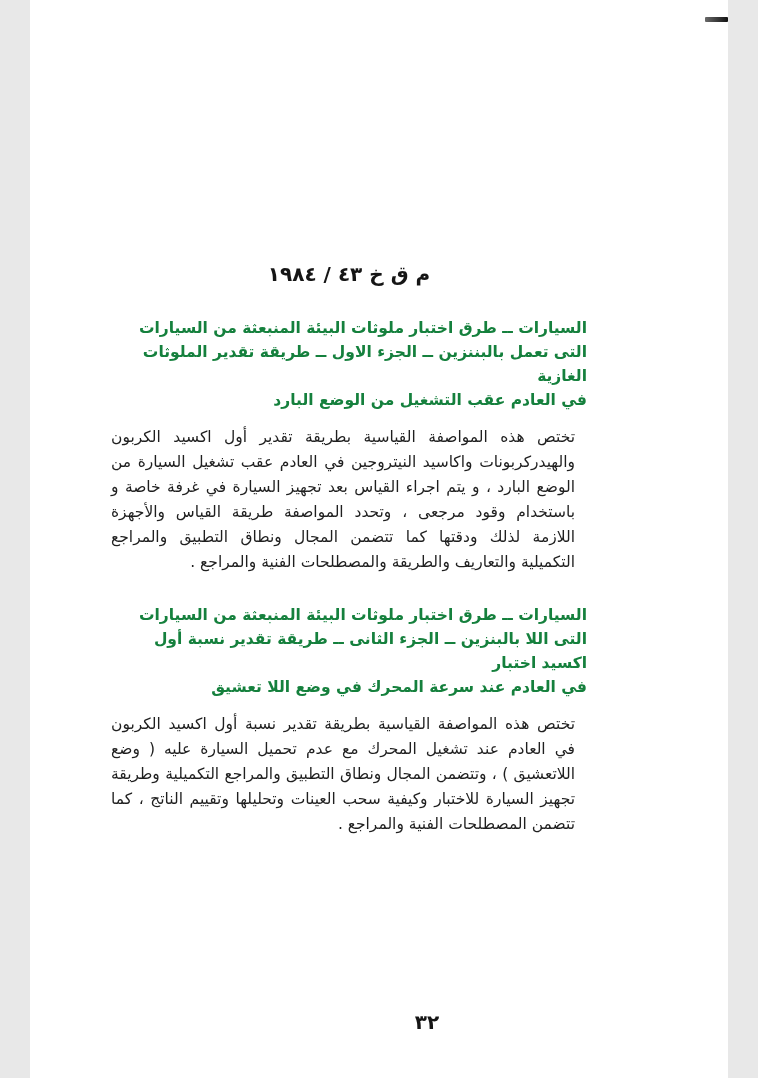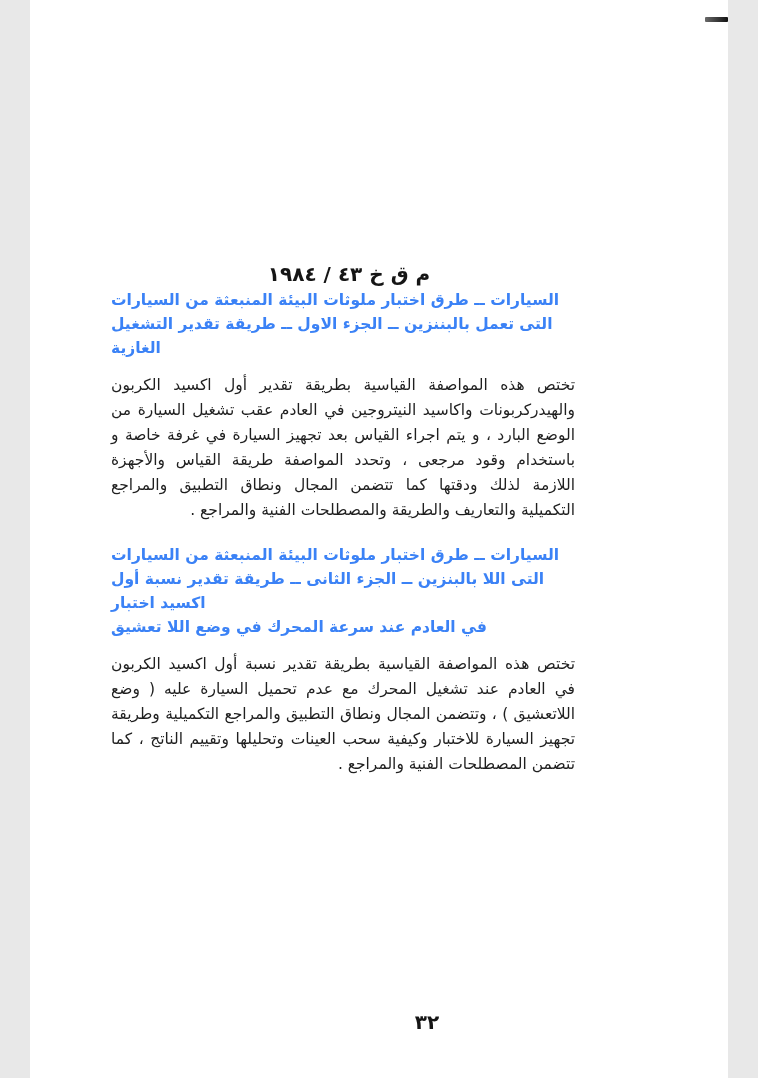--- a/index.html
+++ b/index.html
@@ -35,25 +35,26 @@
   }
   .std-code {
     margin: 0;
     font-size: 20px;
     font-weight: bold;
     text-align: center;
     line-height: 28px;
     color: #151515;
   }
   .std-title {
+    margin-top: 28px;
     font-size: 15.5px;
     font-weight: bold;
     line-height: 24px;
-    text-align: left;
-    color: #3b82f6;
+    text-align: right;
+    color: #15803d;
   }
   .std-title .t-line {
     white-space: normal;
   }
   .std-body {
     margin: 13px 12px 0 0;
     font-size: 15.5px;
     line-height: 25px;
     text-align: justify;
     color: #1f1f1f;
@@ -80,22 +81,23 @@
 <div class="page">
 
   <div class="corner-mark"></div>
 
   <main class="content">
 
     <section class="section">
       <h2 class="std-code">م ق خ ٤٣ / ١٩٨٤</h2>
       <div class="std-title">
         <div class="t-line">السيارات ــ طرق اختبار ملوثات البيئة المنبعثة من السيارات</div>
-        <div class="t-line">التى تعمل بالبننزين ــ الجزء الاول ــ طريقة تقدير التشغيل</div>
+        <div class="t-line">التى تعمل بالبننزين ــ الجزء الاول ــ طريقة تقدير الملوثات</div>
         <div class="t-line">الغازية</div>
+        <div class="t-line">في العادم عقب التشغيل من الوضع البارد</div>
       </div>
       <p class="std-body">تختص هذه المواصفة القياسية بطريقة تقدير أول اكسيد الكربون والهيدركربونات واكاسيد النيتروجين في العادم عقب تشغيل السيارة من الوضع البارد ، و يتم اجراء القياس بعد تجهيز السيارة في غرفة خاصة و باستخدام وقود مرجعى ، وتحدد المواصفة طريقة القياس والأجهزة اللازمة لذلك ودقتها كما تتضمن المجال ونطاق التطبيق والمراجع التكميلية والتعاريف والطريقة والمصطلحات الفنية والمراجع .</p>
     </section>
 
     <section class="section">
       <div class="std-title">
         <div class="t-line">السيارات ــ طرق اختبار ملوثات البيئة المنبعثة من السيارات</div>
         <div class="t-line">التى اللا بالبنزين ــ الجزء الثانى ــ طريقة تقدير نسبة أول</div>
         <div class="t-line">اكسيد اختبار</div>
         <div class="t-line">في العادم عند سرعة المحرك في وضع اللا تعشيق</div>

